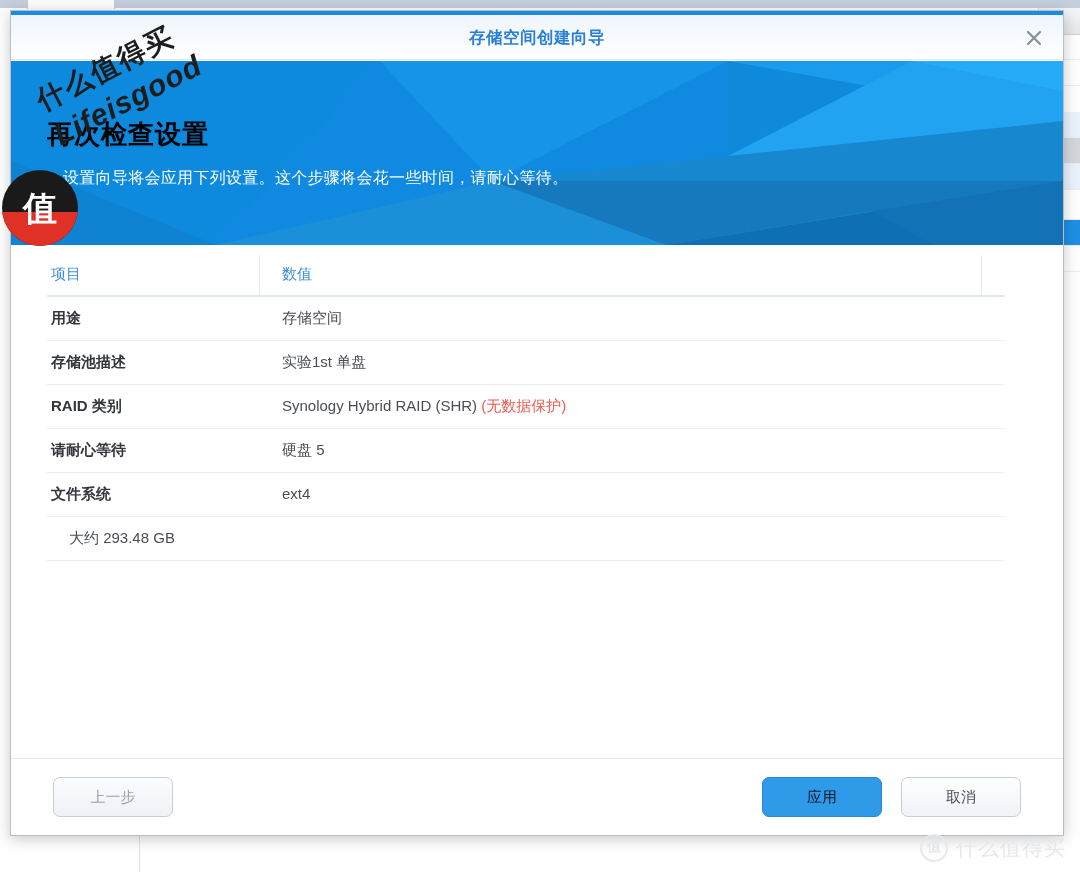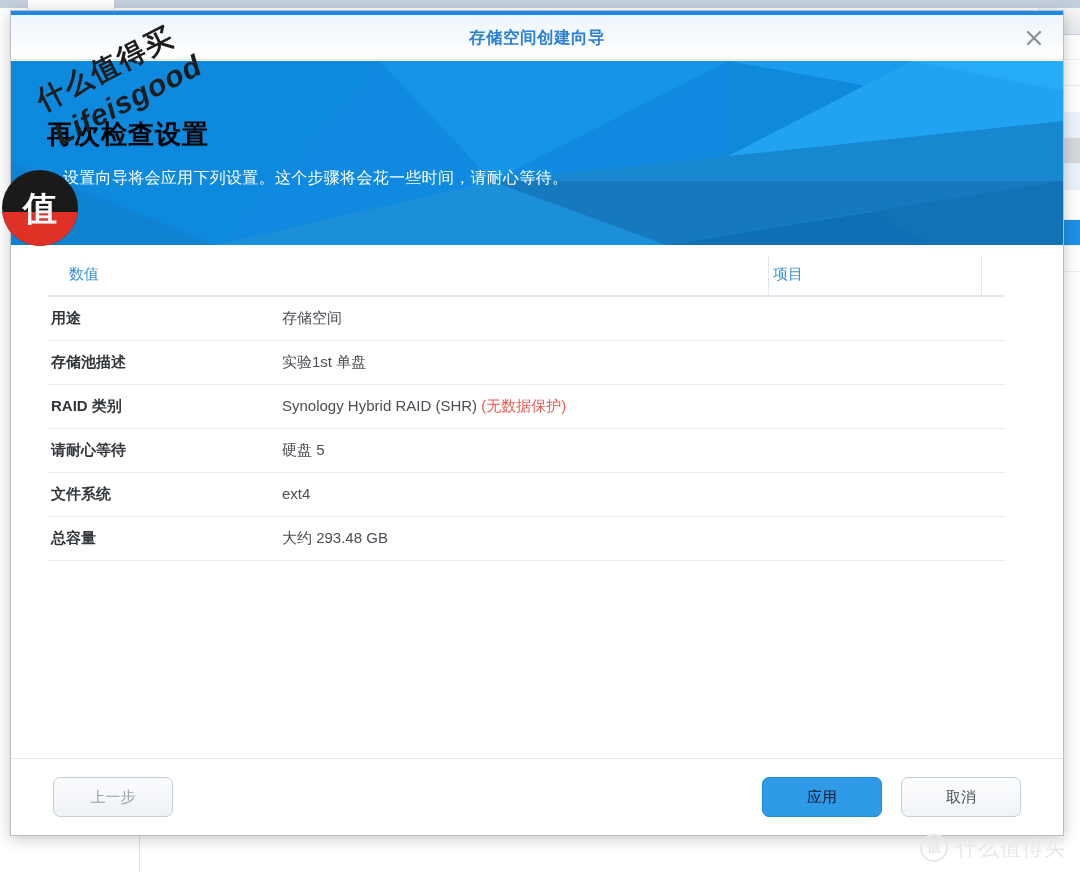--- a/index.html
+++ b/index.html
@@ -374,22 +374,22 @@
         <polygon points="880,0 1027,0 1027,30" fill="#26abf7"></polygon>
       </svg>
       <div class="hero-text">
         <div class="hero-h1">再次检查设置</div>
         <div class="hero-sub">设置向导将会应用下列设置。这个步骤将会花一些时间，请耐心等待。</div>
       </div>
     </div>
 
     <div class="table-wrap">
       <div class="sum-head">
+        <div class="hcell c1">项目</div>
         <div class="hcell c2">数值</div>
-        <div class="hcell c1">项目</div>
         <div class="hcell c3"></div>
       </div>
 
       <div class="sum-row">
         <div class="cell k">用途</div>
         <div class="cell v"><span>存储空间</span> <span class="warn"></span></div>
       </div>
 
       <div class="sum-row">
         <div class="cell k">存储池描述</div>
@@ -405,21 +405,20 @@
         <div class="cell k">请耐心等待</div>
         <div class="cell v"><span>硬盘 5</span> <span class="warn"></span></div>
       </div>
 
       <div class="sum-row">
         <div class="cell k">文件系统</div>
         <div class="cell v"><span>ext4</span> <span class="warn"></span></div>
       </div>
 
       <div class="sum-row">
-        <div class="cell k">总容量</div>
         <div class="cell v"><span>大约 293.48 GB</span> <span class="warn"></span></div>
       </div>
     </div>
 
     <div class="footer">
       <div class="btn btn-back">上一步</div>
       <div class="btn btn-apply">应用</div>
       <div class="btn btn-cancel">取消</div>
     </div>
 

